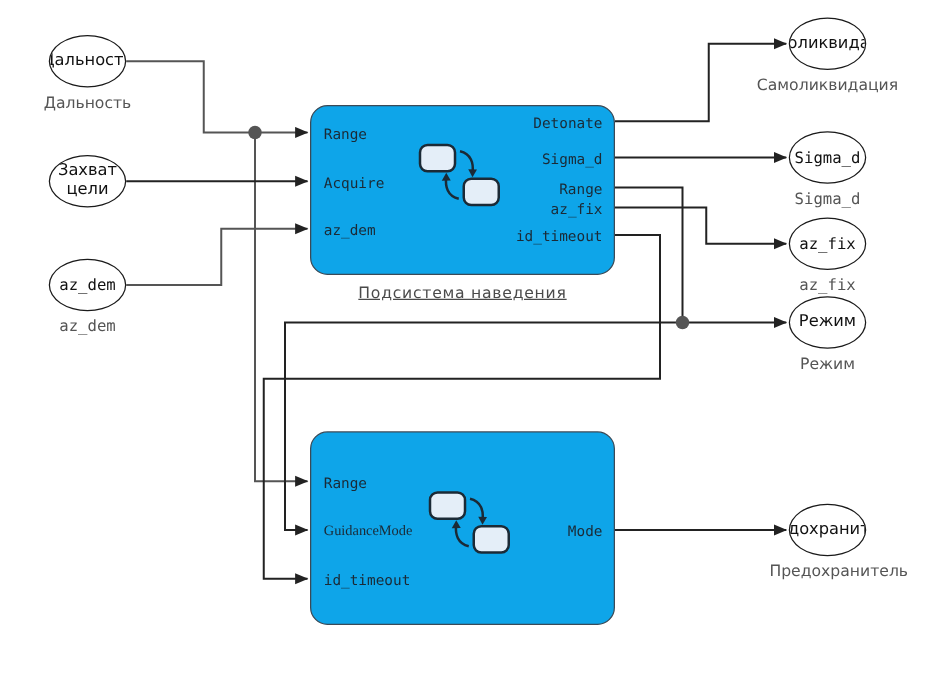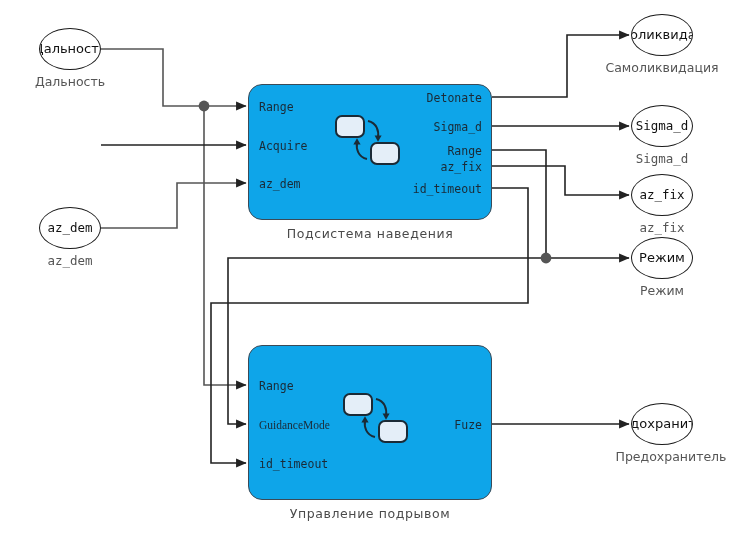--- a/index.html
+++ b/index.html
@@ -31,20 +31,21 @@
   .port-in{left:10px;}
   .port-out{right:9px;text-align:left;}
   .block-caption{
     position:absolute;
     font-family:"DejaVu Sans", sans-serif;
     font-size:12.5px;
     color:#4a4a4a;
     letter-spacing:.6px;
     white-space:nowrap;
     text-align:center;
+    text-decoration:underline;
   }
 
   
   .sf-icon{position:absolute;}
 
   
   .pill{
     position:absolute;
     border:1.7px solid #1a1a1a;
     border-radius:50%;
@@ -112,20 +113,23 @@
 
       <path d="M492,424 L629,424" marker-end="url(#ah)" stroke="#222"></path>
     </g>
   </svg>
 
   <div class="pill" style="left:39px;top:28px;width:62px;height:42px;">
     <span>Дальность</span>
   </div>
   <div class="pill-caption" style="left:0px;top:75px;width:140px;">Дальность</div>
 
+  <div class="pill" style="left:39px;top:124px;width:62px;height:42px;">
+    <span style="white-space:normal;width:58px;">Захват цели</span>
+  </div>
 
   <div class="pill mono" style="left:39px;top:207px;width:62px;height:42px;">
     <span>az_dem</span>
   </div>
   <div class="pill-caption mono" style="left:0px;top:254px;width:140px;">az_dem</div>
 
   <div class="block" style="left:248px;top:84px;width:244px;height:136px;">
     <div class="port-label port-in" style="top:17px;">Range</div>
     <div class="port-label port-in" style="top:56px;">Acquire</div>
     <div class="port-label port-in" style="top:94px;">az_dem</div>
@@ -143,32 +147,31 @@
       <path d="M34,46 C25,44 23,36 24,29" fill="none" stroke="#1b2a36" stroke-width="2"></path>
       <path d="M20.4,31.6 L24,25.2 L27.6,31.4 z" fill="#1b2a36"></path>
     </svg>
   </div>
   <div class="block-caption" style="left:248px;top:226px;width:244px;">Подсистема наведения</div>
 
   <div class="block" style="left:248px;top:345px;width:244px;height:155px;">
     <div class="port-label port-in" style="top:35px;">Range</div>
     <div class="port-label port-in" style="top:74px;font-family:Liberation Serif, serif;">GuidanceMode</div>
     <div class="port-label port-in" style="top:113px;">id_timeout</div>
-    <div class="port-label port-out" style="top:74px;">Fuze</div>
+    <div class="port-label port-out" style="top:74px;">Mode</div>
 
     <svg class="sf-icon" style="left:92px;top:45px;" width="76" height="56" viewBox="0 0 76 56" xmlns="http://www.w3.org/2000/svg">
       <rect x="3" y="3" width="28" height="21" rx="6" fill="#e4eef8" stroke="#1b2a36" stroke-width="2"></rect>
       <rect x="38" y="30" width="28" height="21" rx="6" fill="#e4eef8" stroke="#1b2a36" stroke-width="2"></rect>
       <path d="M35,8 C44,10 46,18 45,25" fill="none" stroke="#1b2a36" stroke-width="2"></path>
       <path d="M41.6,22.4 L45,28.8 L48.6,22.6 z" fill="#1b2a36"></path>
       <path d="M34,46 C25,44 23,36 24,29" fill="none" stroke="#1b2a36" stroke-width="2"></path>
       <path d="M20.4,31.6 L24,25.2 L27.6,31.4 z" fill="#1b2a36"></path>
     </svg>
   </div>
-  <div class="block-caption" style="left:248px;top:506px;width:244px;">Управление подрывом</div>
 
   <div class="pill" style="left:631px;top:14px;width:62px;height:42px;">
     <span>Самоликвидация</span>
   </div>
   <div class="pill-caption" style="left:592px;top:61px;width:140px;">Самоликвидация</div>
 
   <div class="pill mono" style="left:631px;top:105px;width:62px;height:42px;">
     <span>Sigma_d</span>
   </div>
   <div class="pill-caption mono" style="left:592px;top:152px;width:140px;">Sigma_d</div>

